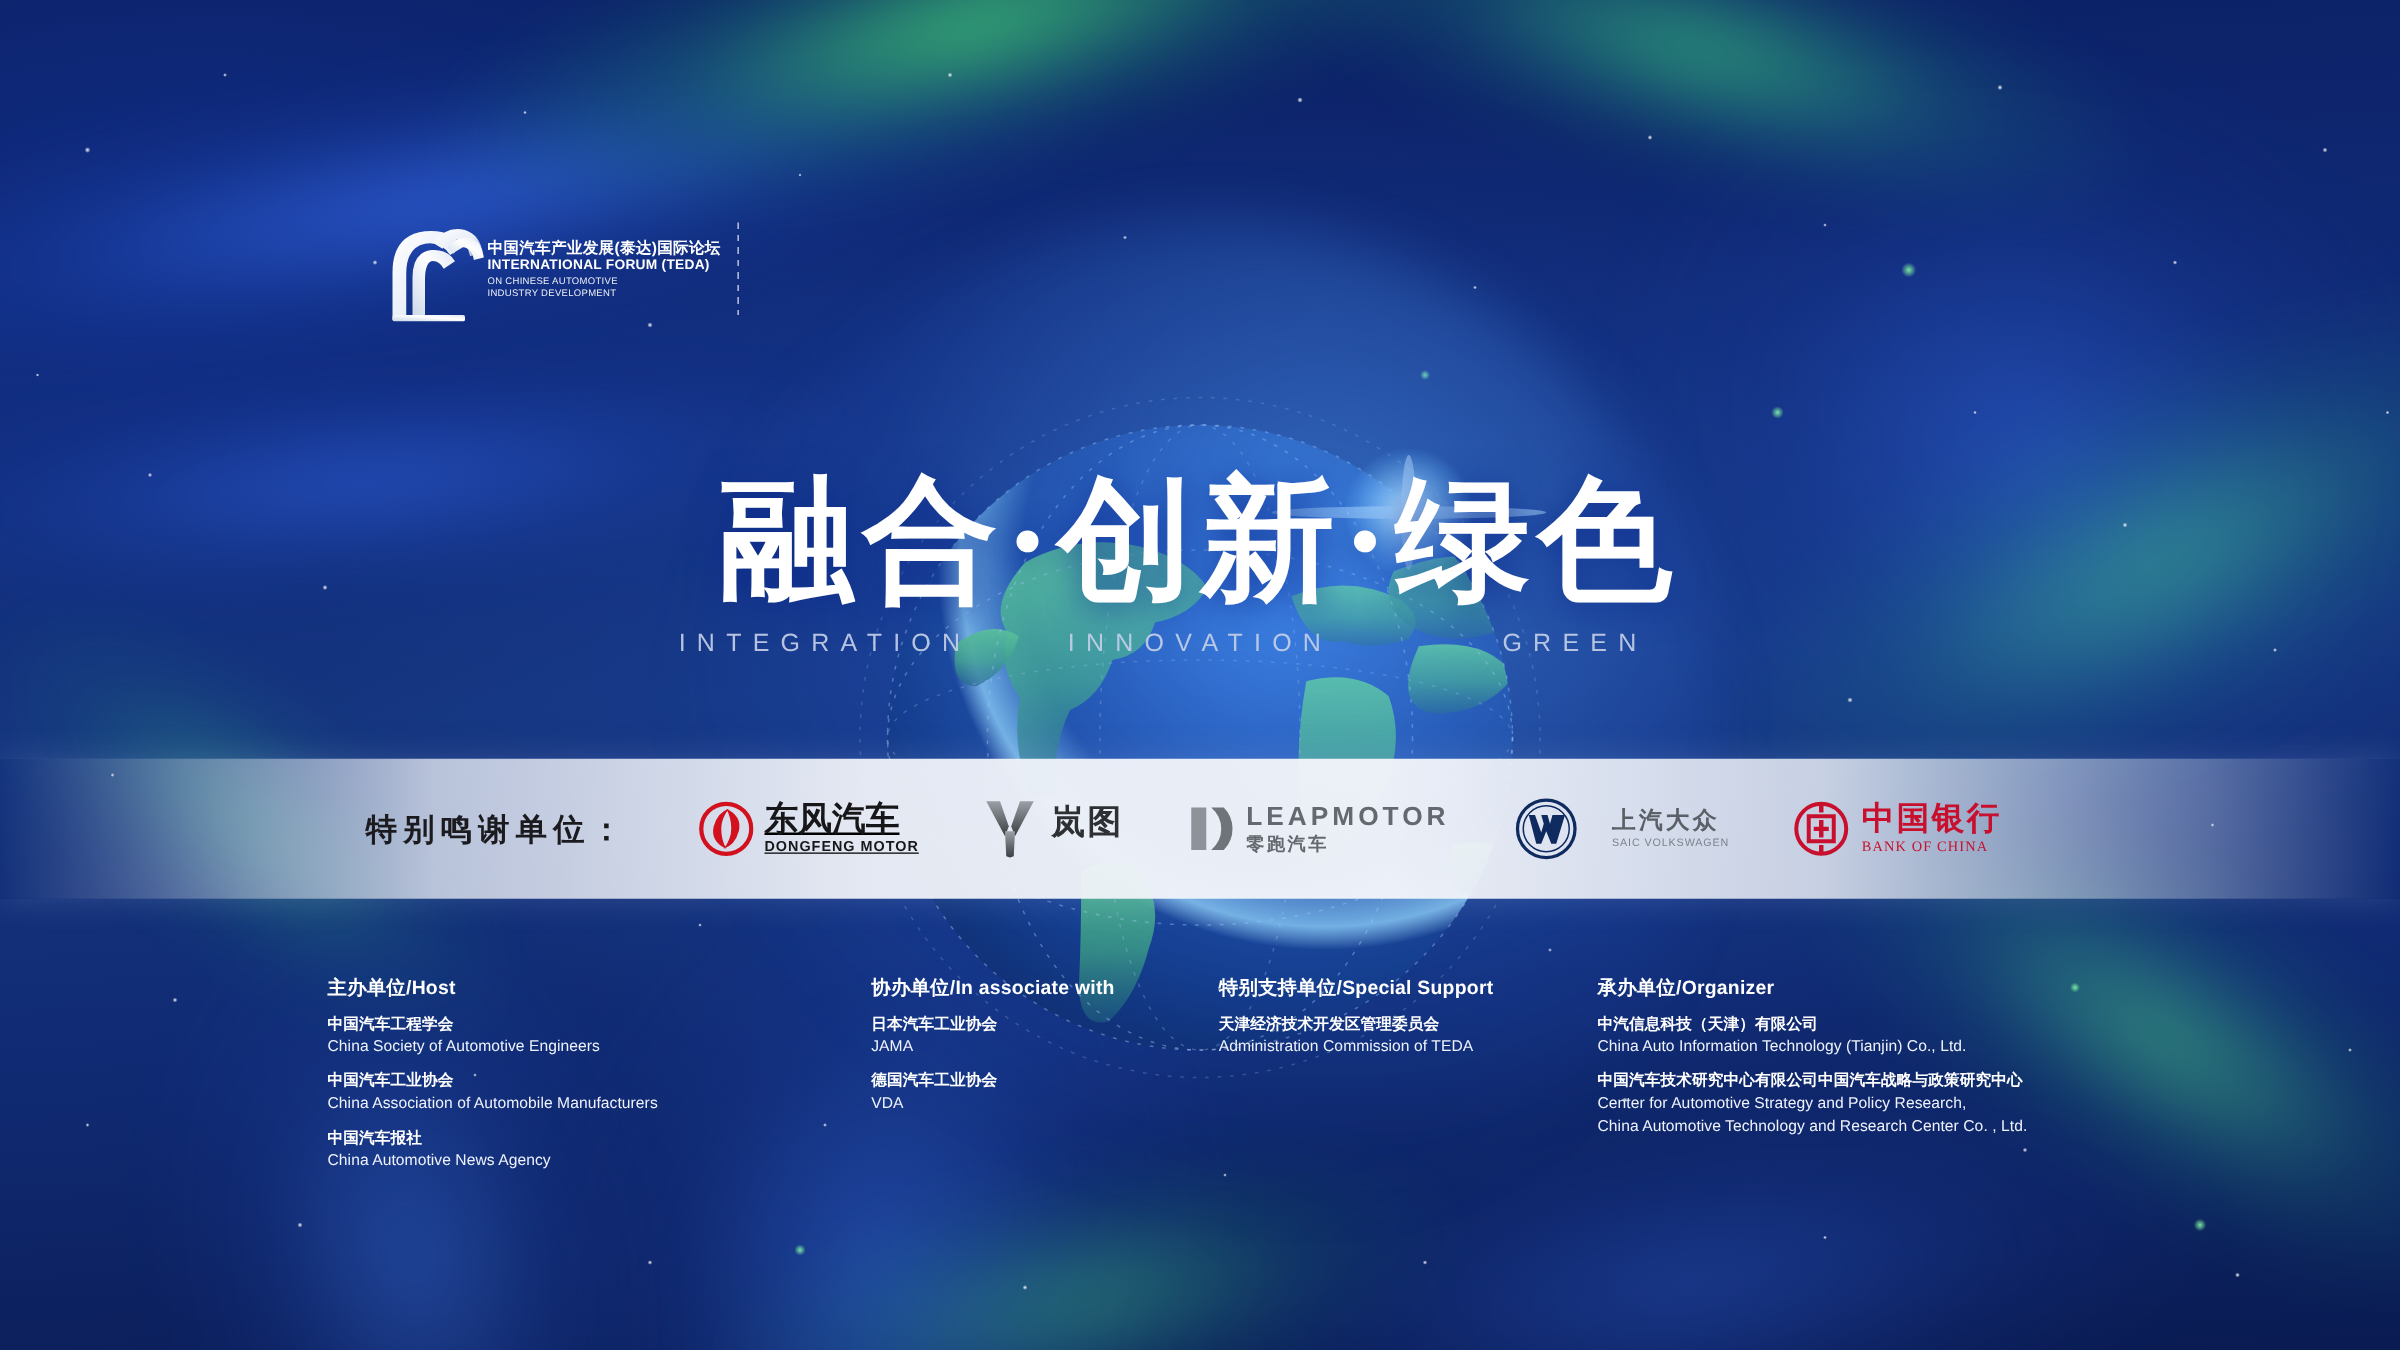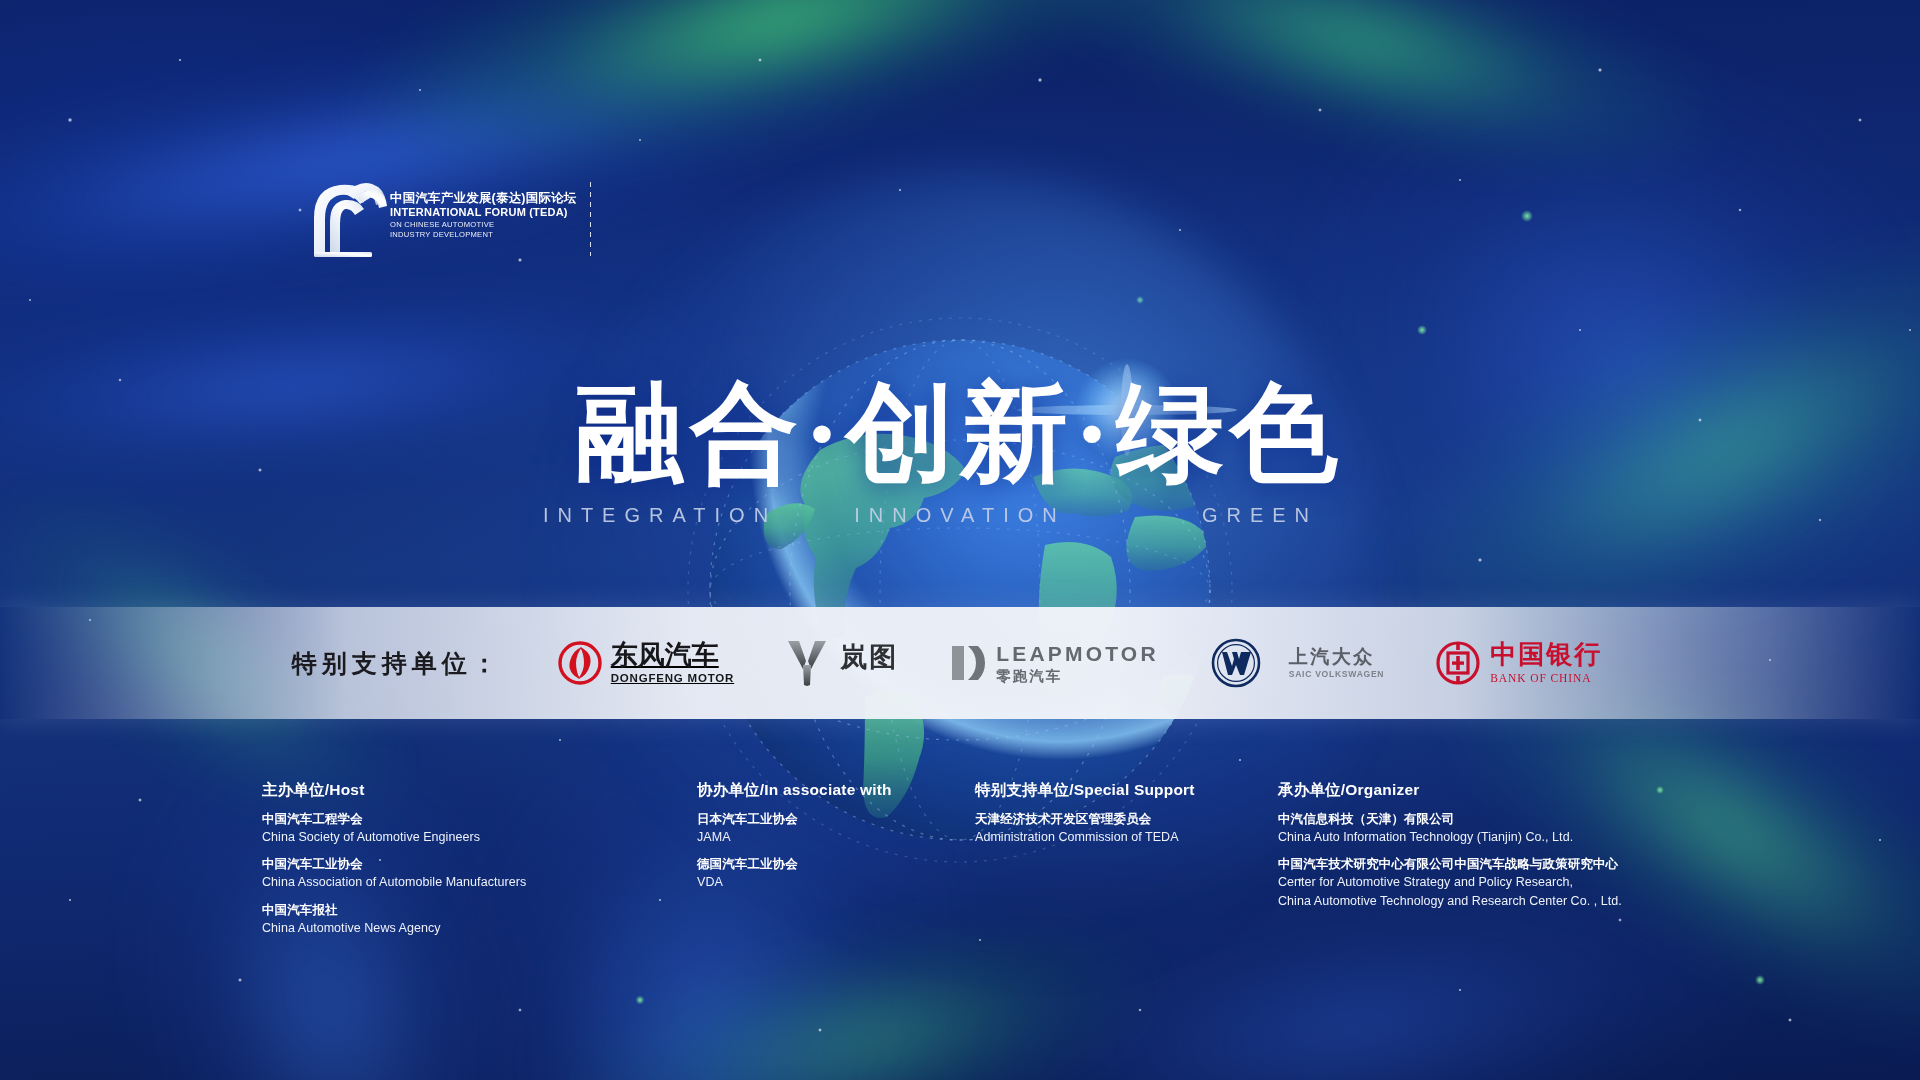--- a/index.html
+++ b/index.html
@@ -55,21 +55,21 @@
 
   .stars{position:absolute;inset:0;pointer-events:none;}
 
   
   .globe-wrap{position:absolute;left:615px;top:245px;width:690px;height:690px;pointer-events:none;}
   .globe-glow{position:absolute;inset:-70px;border-radius:50%;
     background:radial-gradient(circle at 62% 30%,rgba(90,170,255,.40),rgba(40,100,220,.10) 48%,rgba(40,100,220,0) 72%);
     filter:blur(22px);}
 
   
-  .header{position:absolute;left:310px;top:178px;display:flex;align-items:center;gap:16px;}
+  .header{position:absolute;left:310px;top:178px;display:flex;gap:16px;}
   .mark{width:242px;height:82px;position:relative;flex:0 0 auto;}
   .mark-txt{position:absolute;left:80px;top:13px;color:#fff;line-height:1.12;}
   .mark-cn{font-size:12.5px;font-weight:bold;letter-spacing:.2px;white-space:nowrap;}
   .mark-en1{font-size:11px;font-weight:bold;letter-spacing:.2px;white-space:nowrap;margin-top:1px;}
   .mark-en2{font-size:7.6px;letter-spacing:.25px;line-height:1.28;margin-top:2px;opacity:.92;white-space:nowrap;}
   .divider{width:1px;height:74px;margin:0 34px 0 22px;
     background:repeating-linear-gradient(to bottom,rgba(255,255,255,.85) 0 5px,rgba(255,255,255,0) 5px 10px);}
   .titles{color:#fff;}
   .title-cn{font-size:49px;font-weight:bold;letter-spacing:.5px;line-height:1.1;white-space:nowrap;
     text-shadow:0 2px 14px rgba(0,40,150,.55);}
@@ -109,21 +109,21 @@
   .vd-cn{font-size:27px;font-weight:bold;color:#2e3033;letter-spacing:2px;}
 
   .lp-wrap{display:flex;align-items:center;gap:10px;}
   .lp-txt{display:flex;flex-direction:column;line-height:1;}
   .lp-en{font-size:21px;font-weight:bold;color:#64696f;letter-spacing:3.2px;}
   .lp-cn{font-size:14.5px;font-weight:bold;color:#64696f;letter-spacing:2px;margin-top:5px;}
 
   .vw-wrap{display:flex;align-items:center;gap:28px;}
   .vw-txt{display:flex;flex-direction:column;line-height:1;align-items:flex-start;}
   .vw-cn{font-size:19px;font-weight:bold;color:#5b6068;letter-spacing:2.5px;}
-  .vw-en{font-size:8.6px;font-weight:bold;color:#7d838b;letter-spacing:.7px;margin-top:4px;text-align:right;}
+  .vw-en{font-size:8.6px;font-weight:normal;color:#7d838b;letter-spacing:.7px;margin-top:4px;text-align:right;}
 
   .boc-wrap{display:flex;align-items:center;gap:10px;}
   .boc-txt{display:flex;flex-direction:column;line-height:1;}
   .boc-cn{font-family:"Liberation Serif","DejaVu Serif",serif;font-size:26px;font-weight:bold;color:#c8102e;letter-spacing:2px;}
   .boc-en{font-family:"Liberation Serif","DejaVu Serif",serif;font-size:11.5px;color:#c8102e;letter-spacing:.9px;margin-top:5px;}
 
   
   .credits{position:absolute;left:0;top:780px;width:1920px;height:200px;color:#fff;}
   .col{position:absolute;top:0;}
   .col-h{font-size:15.5px;font-weight:bold;letter-spacing:.2px;margin-bottom:9px;white-space:nowrap;}
@@ -319,21 +319,21 @@
     <div class="slogan-cn">融合·创新·绿色</div>
     <div class="slogan-en">
       <span>INTEGRATION</span>
       <span>INNOVATION</span>
       <span>GREEN</span>
     </div>
   </div>
 
   <div class="band">
     <div class="band-inner">
-      <div class="band-label">特别支持单位：</div>
+      <div class="band-label">特别鸣谢单位：</div>
       <div class="logos">
 
         <div class="logo">
           <div class="df-wrap">
             <svg width="44" height="44" viewBox="0 0 44 44">
               <circle cx="22" cy="22" r="20" fill="none" stroke="#D3101E" stroke-width="3.4"></circle>
               <path d="M22 6 Q35 12 32 24 Q29 35 20 38 Q26 30 26 22 Q26 13 22 6 Z" fill="#D3101E"></path>
               <path d="M22 38 Q9 32 12 20 Q15 9 24 6 Q18 14 18 22 Q18 31 22 38 Z" fill="#D3101E"></path>
             </svg>
             <div class="df-txt">

